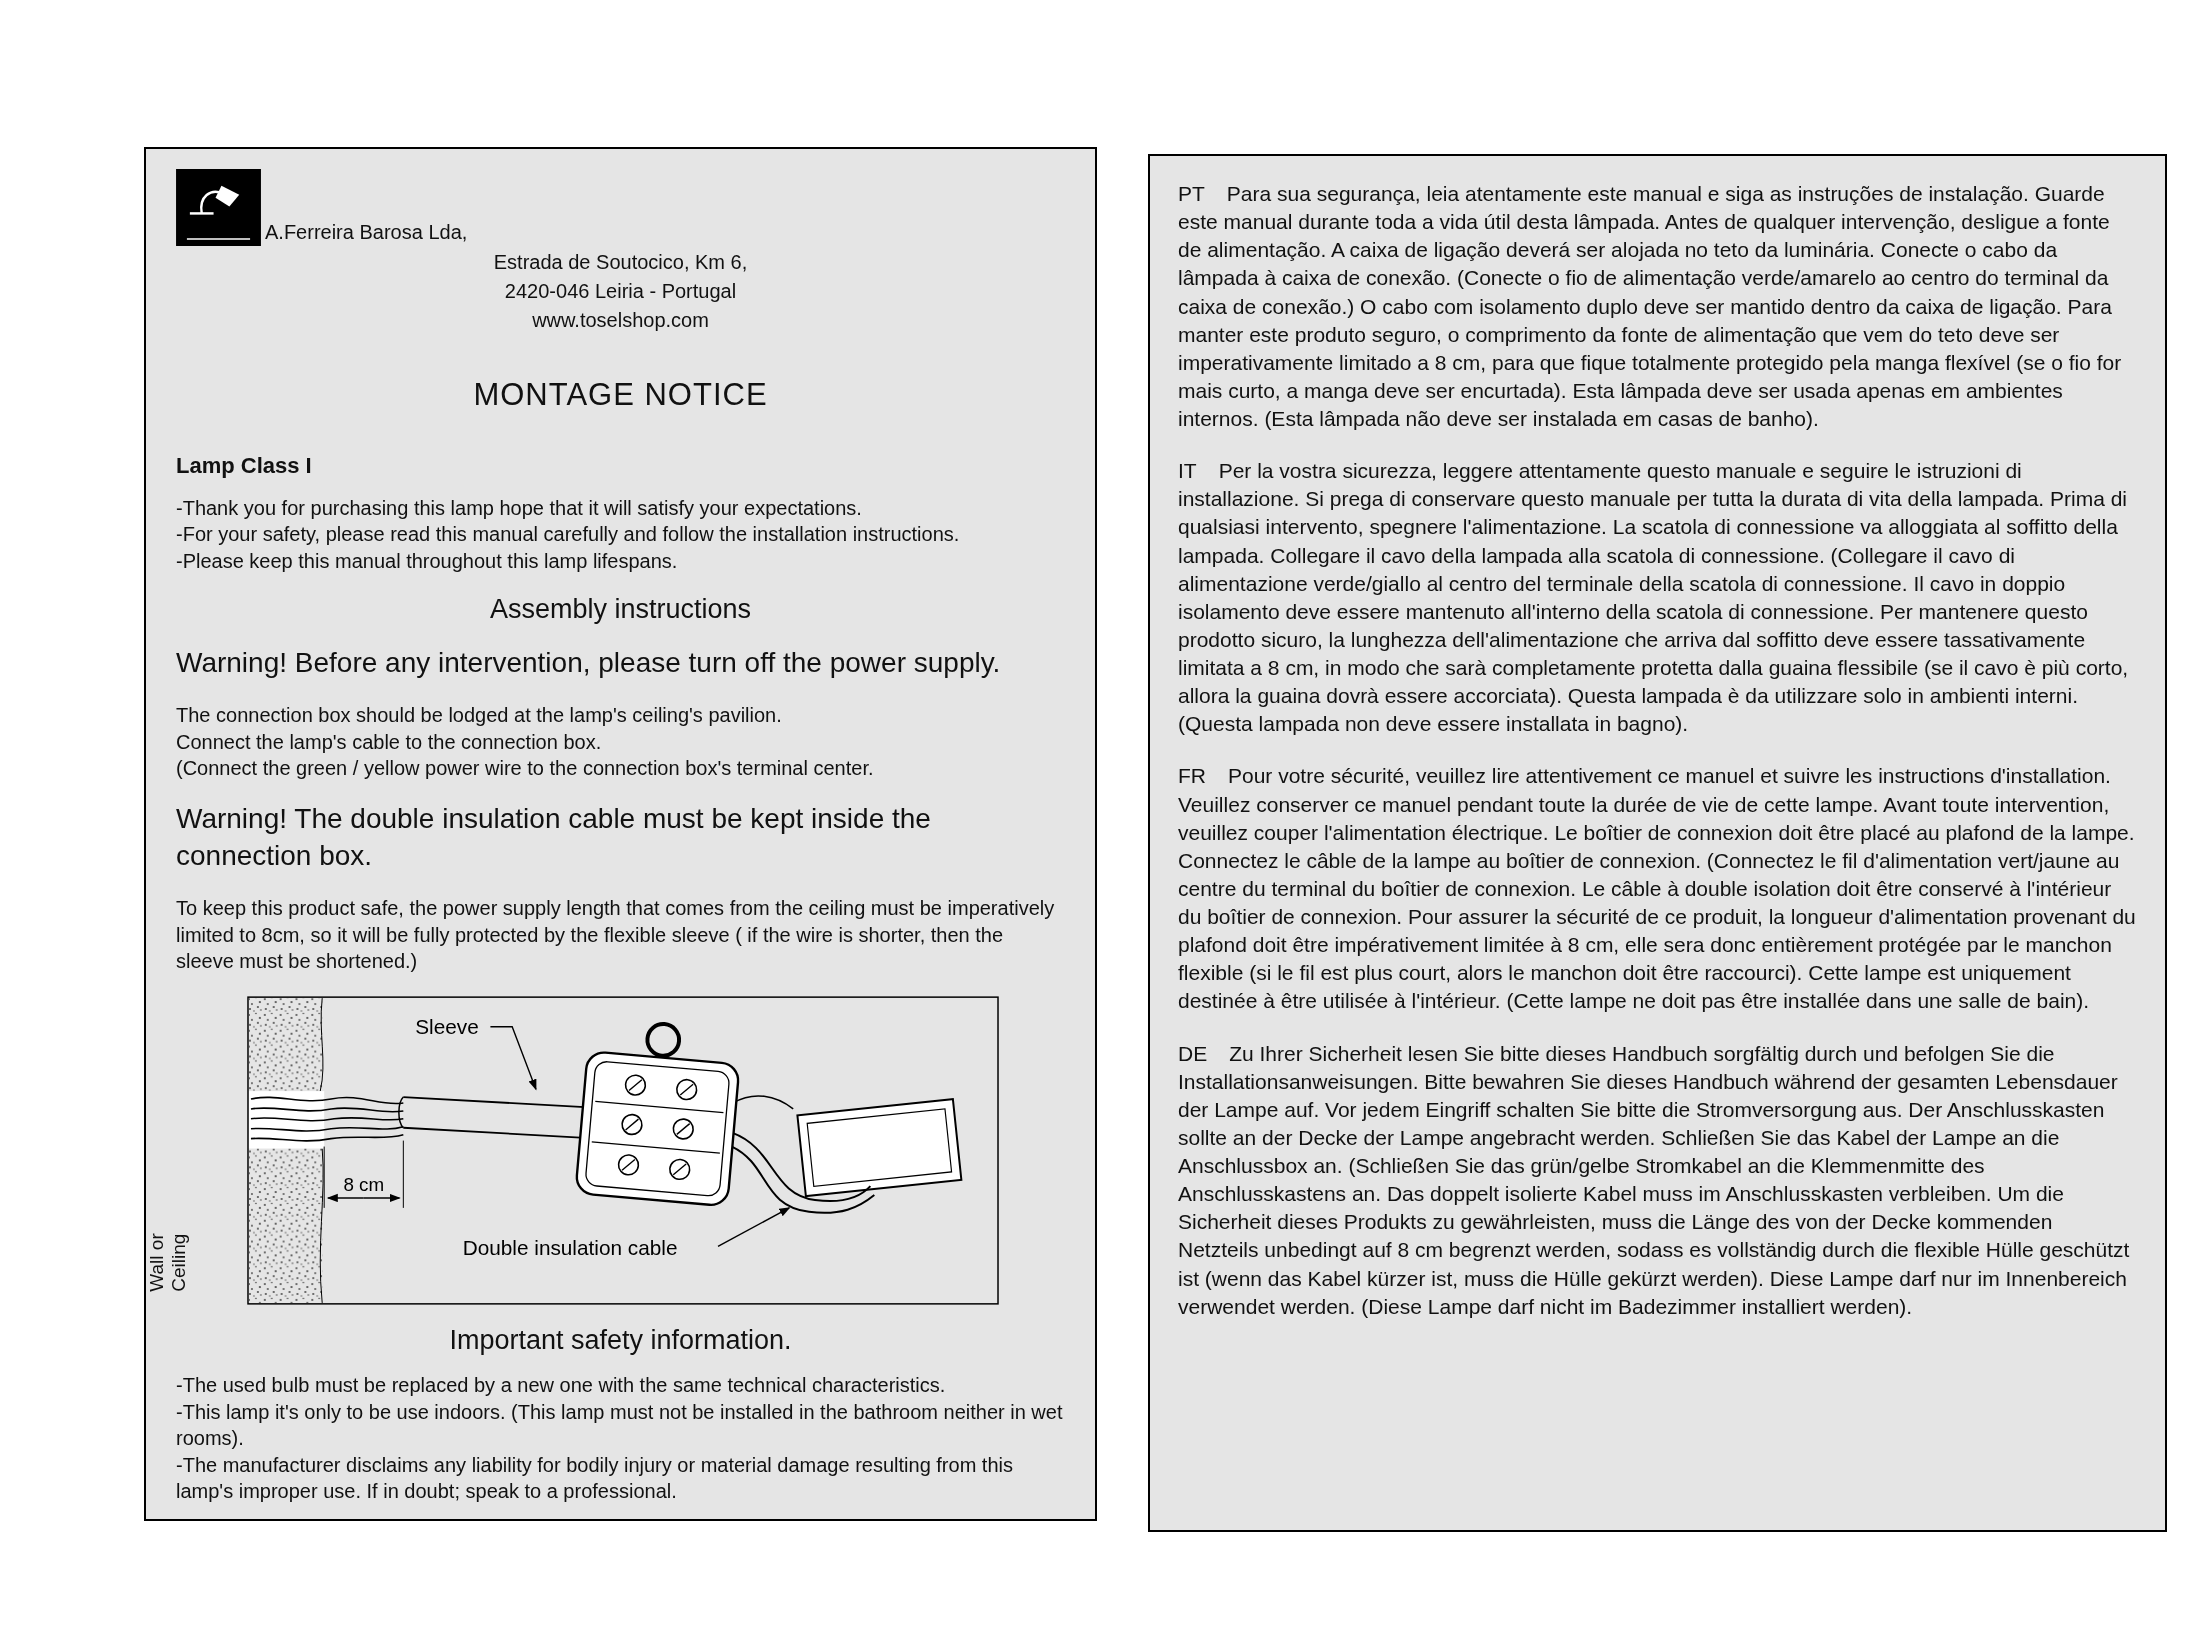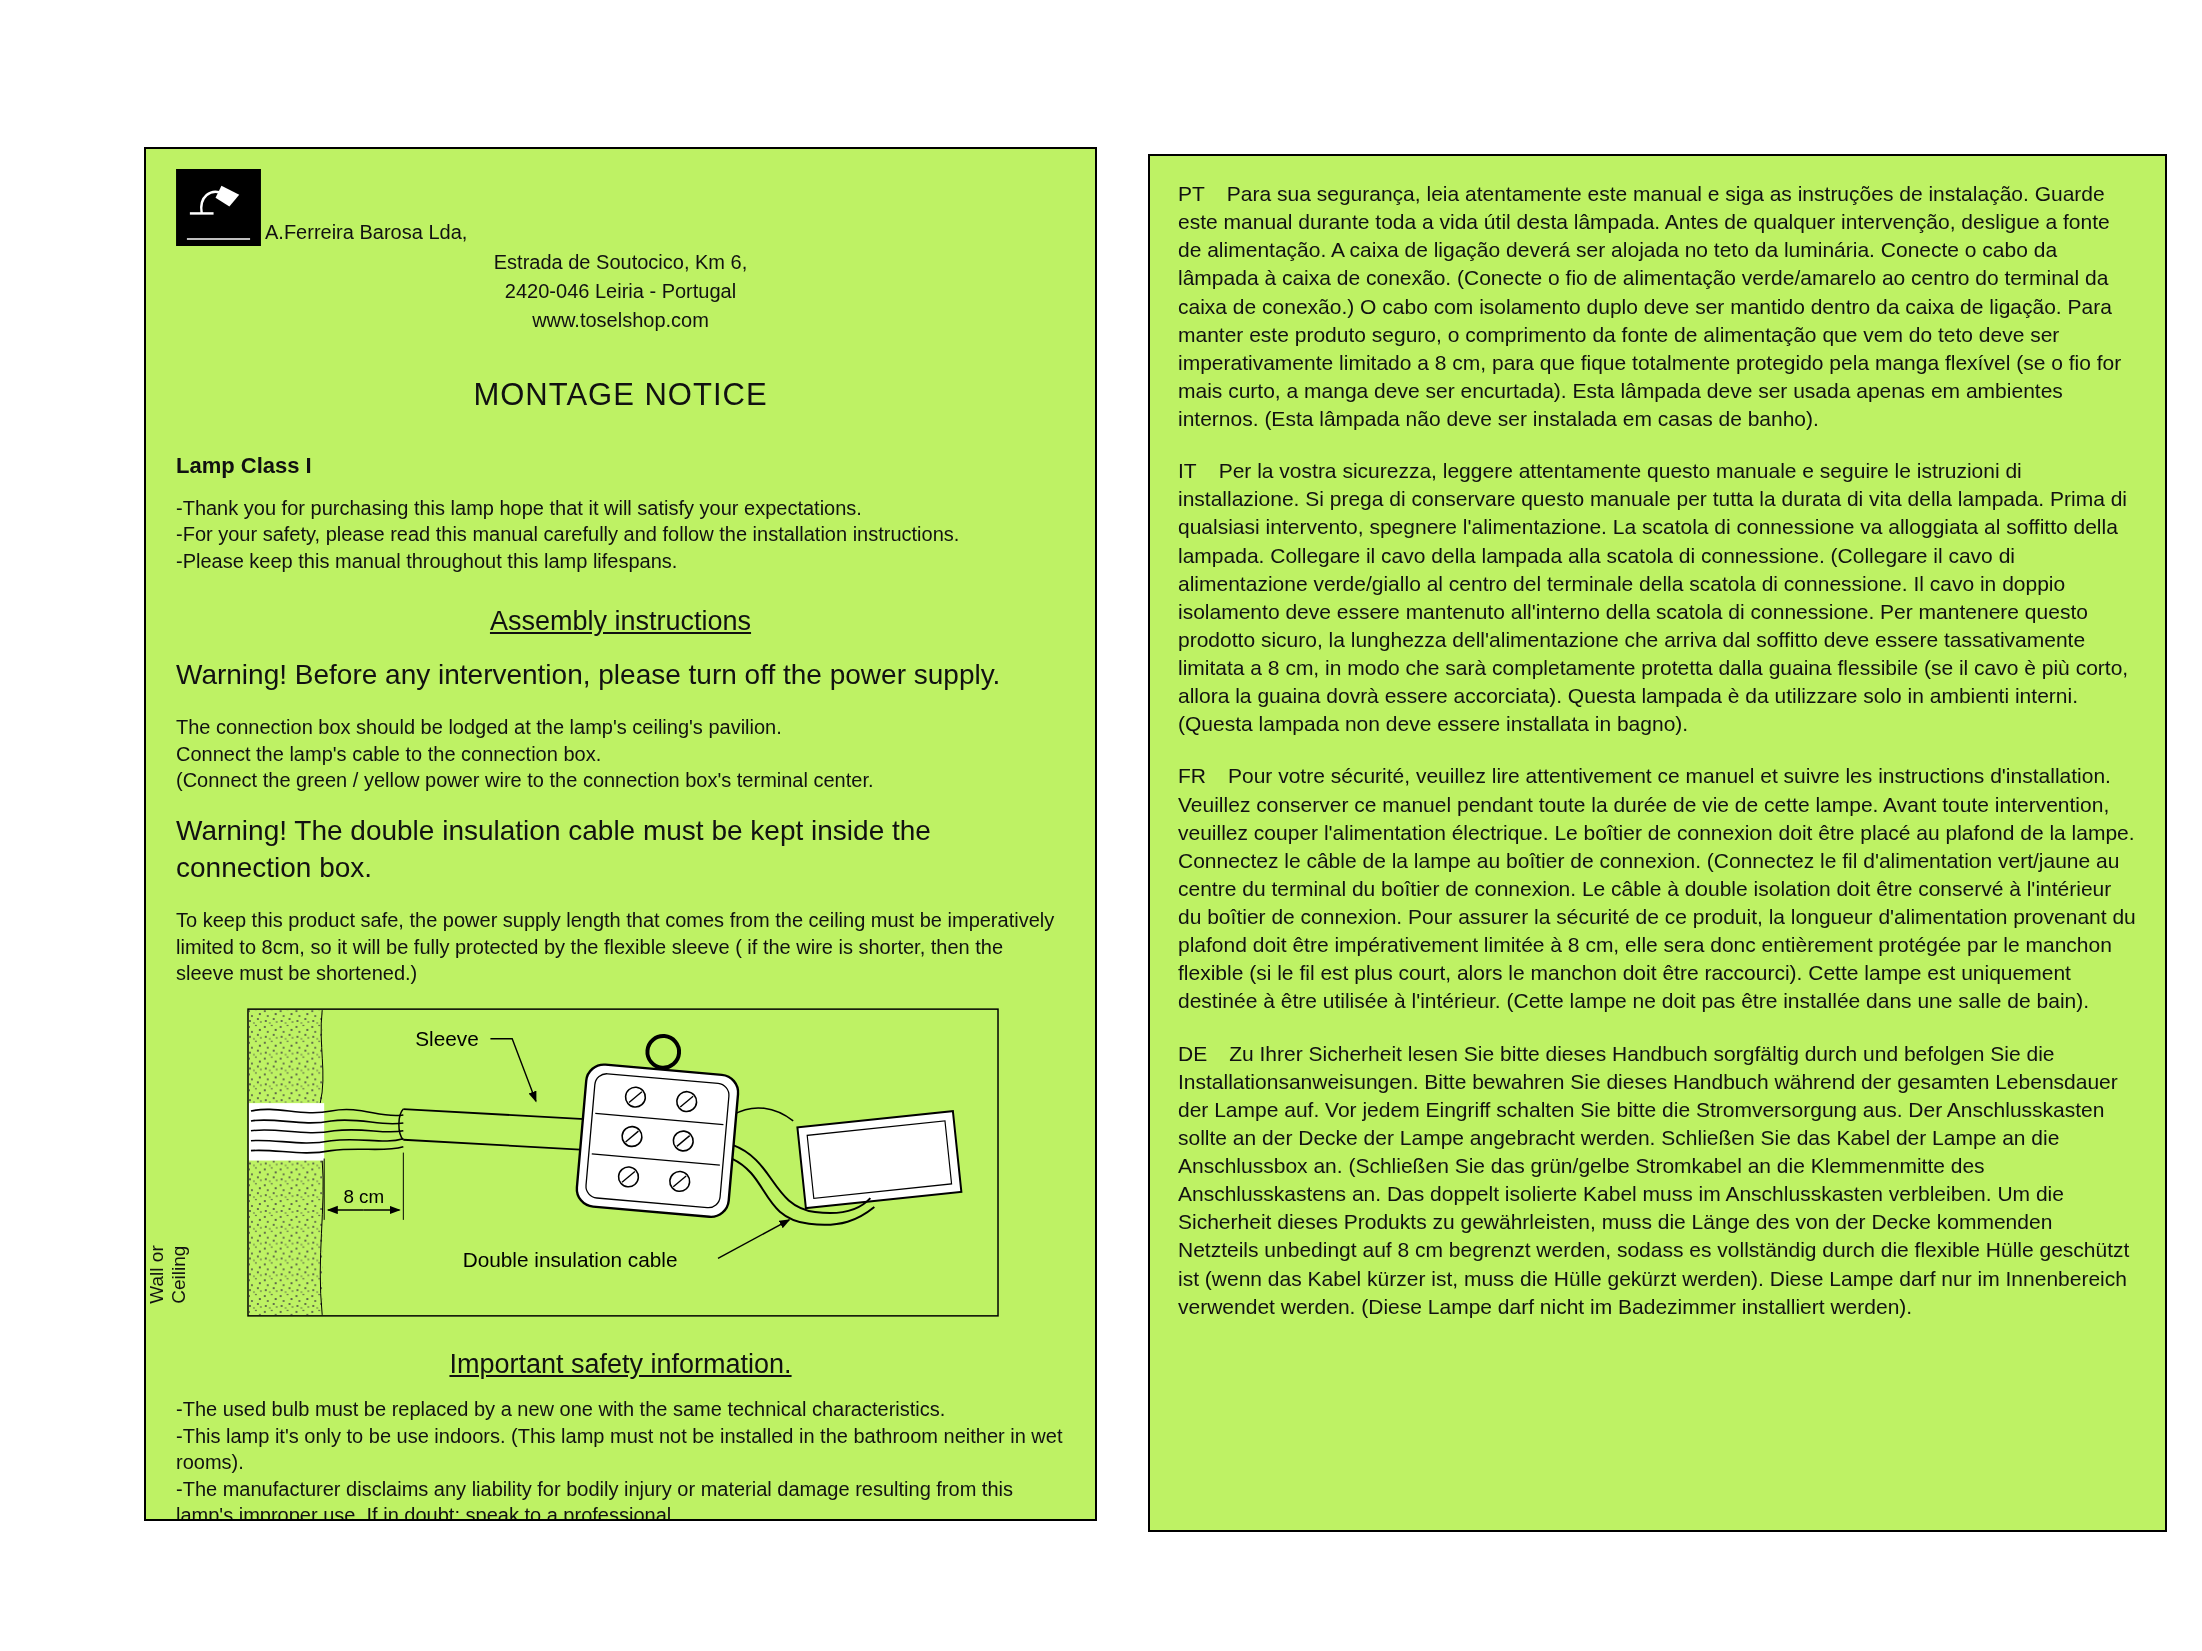--- a/index.html
+++ b/index.html
@@ -1,36 +1,36 @@
 <!DOCTYPE html>
 <html><head>
 <meta charset="utf-8">
 <style>
   html,body { margin:0; padding:0; background:#ffffff; }
   .canvas {
     position:relative; width:2203px; height:1651px; background:#ffffff;
     font-family:"Liberation Sans", sans-serif; color:#111;
   }
   .page {
-    position:absolute; background:#bef264; border:2px solid #000;
+    position:absolute; background:#e5e5e5; border:2px solid #000;
     box-sizing:border-box; overflow:hidden;
   }
   .page-left  { left:144px; top:147px; width:953px;  height:1374px; padding:20px 30px; }
   .page-right { left:1148px; top:154px; width:1019px; height:1378px; padding:24px 28px; }
 
   
   .logo-row { display:flex; align-items:flex-end; gap:4px; }
   .logo-box { width:85px; height:77px; flex:0 0 auto; }
   .company-name { font-size:20px; padding-bottom:2px; }
   .address { font-size:20px; line-height:1.3; margin-top:3px;text-align:center; }
   .title { text-align:center; font-size:31px; font-weight:400; letter-spacing:1px; margin:44px 0 0 0; }
   .subtitle { font-size:22px; font-weight:700; margin:40px 0 0 0; }
   .intro { margin-top:51px; }
   .line { font-size:20px; line-height:1.32; }
-  .section-heading { text-align:center; font-size:27px; font-weight:400; margin:32px 0 16px 0;text-decoration:underline; }
+  .section-heading { text-align:center; font-size:27px; font-weight:400; margin:20px 0 16px 0; }
   .warning { font-size:28px; font-weight:400; line-height:1.32; margin:20px 0; }
   .body-block { font-size:20px; line-height:1.32; margin:16px 0; }
 
   
   .diagram-wrap { position:relative; margin:22px 0 4px 71px; width:752px; }
   .diagram-svg { display:block; }
   .wall-label {
     position:absolute; left:-57px; bottom:14px;
     transform:rotate(-90deg); transform-origin:0 100%;
     font-size:19px; line-height:1.15; white-space:nowrap;

